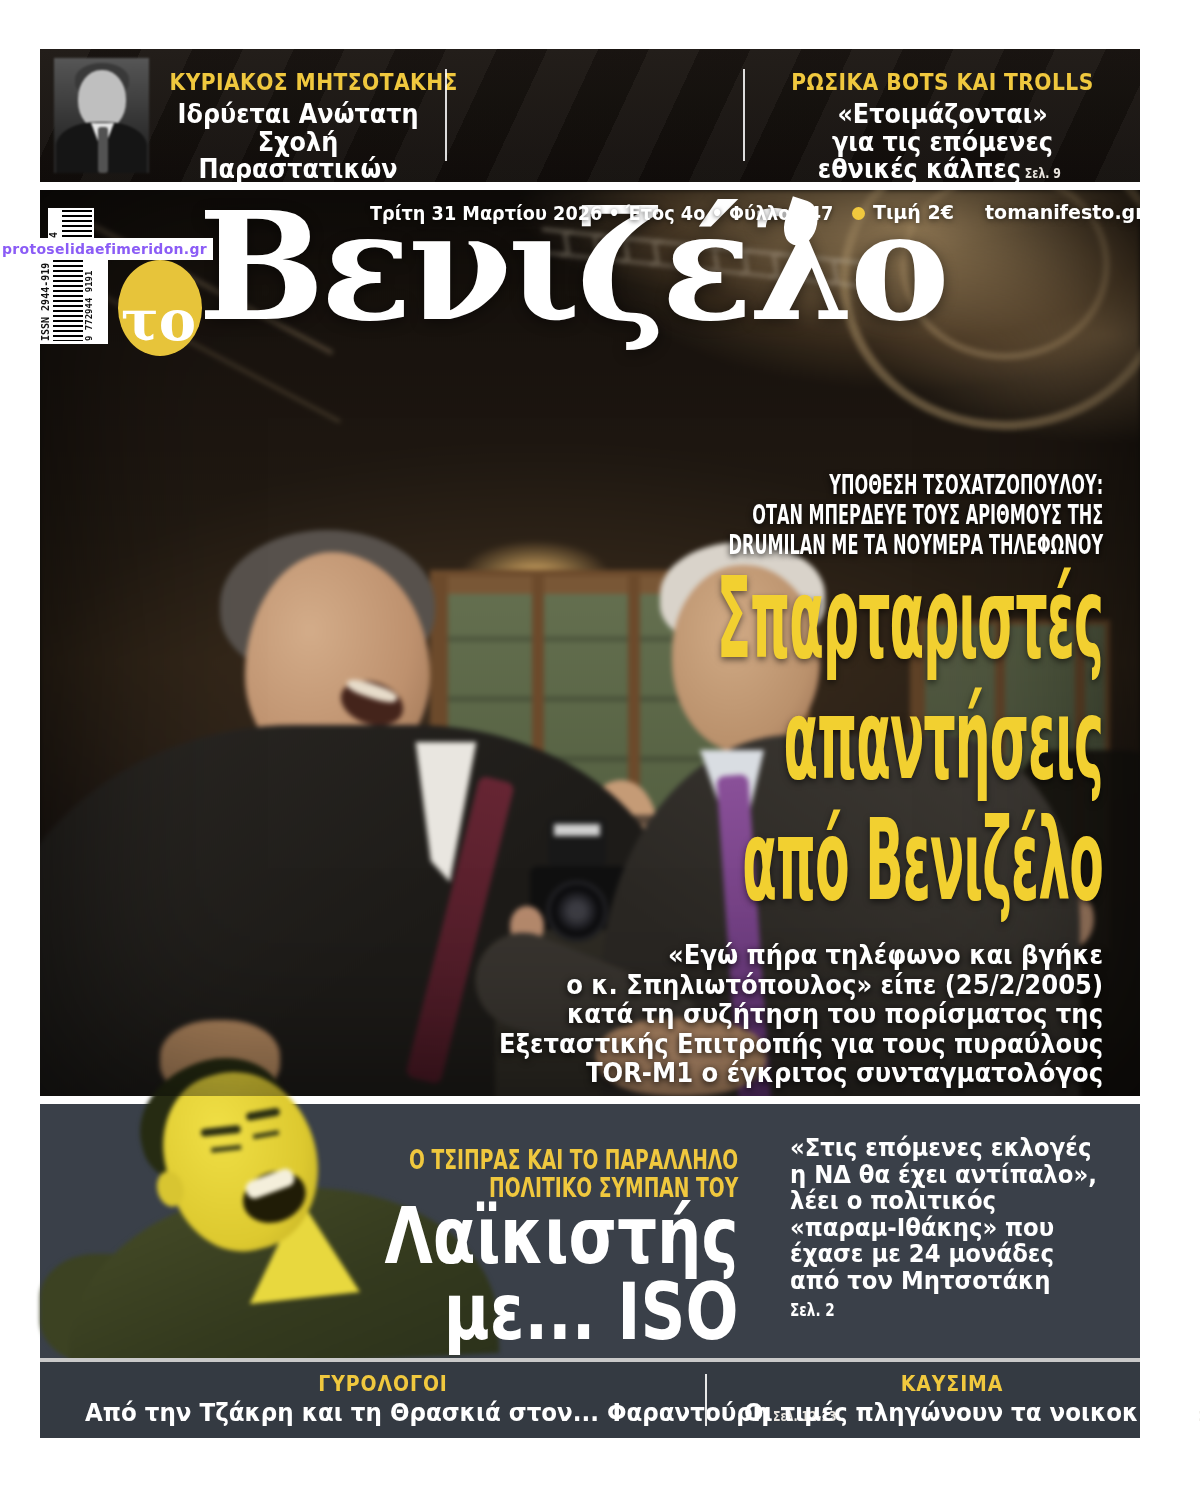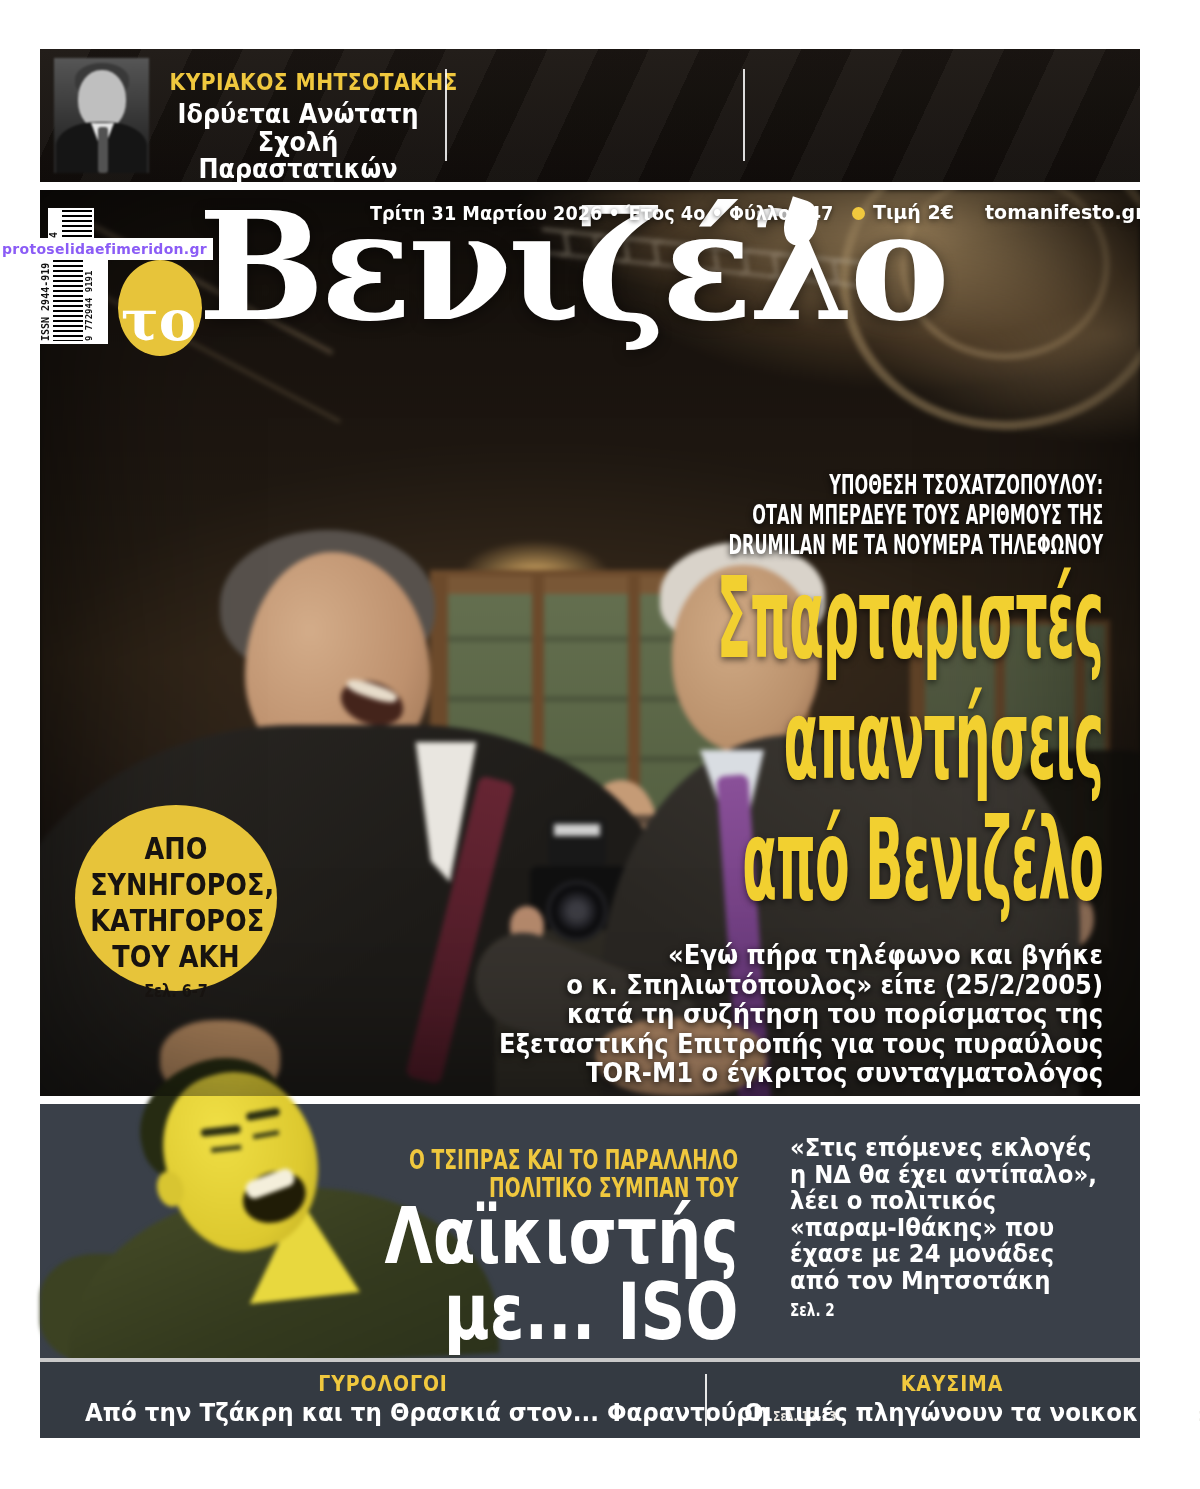--- a/index.html
+++ b/index.html
@@ -148,20 +148,30 @@
         <div class="top-title">
           <div>Ιδρύεται Ανώτατη</div>
           <div>Σχολή Παραστατικών</div>
           <div><span>Τεχνών</span><span class="pgref">Σελ. 10</span></div>
         </div>
       </div>
       <div class="vdiv" style="right:0;"></div>
     </div>
     <div class="topcell c2">
       <div class="vdiv" style="right:0;"></div>
+    </div>
+    <div class="topcell c3">
+      <div class="t-text3">
+        <div class="top-kicker">ΡΩΣΙΚΑ BOTS ΚΑΙ TROLLS</div>
+        <div class="top-title">
+          <div>«Ετοιμάζονται»</div>
+          <div>για τις επόμενες</div>
+          <div><span>εθνικές κάλπες</span><span class="pgref">Σελ. 9</span></div>
+        </div>
+      </div>
     </div>
   </div>
 
   <div class="hero">
     <div class="blurwrap">
       <div class="hero-base"></div>
       <div class="ring" style="left:800px;top:-60px;width:330px;height:300px;border:9px solid rgba(222,186,128,.38);"></div>
       <div class="ring" style="left:860px;top:-20px;width:210px;height:190px;border:7px solid rgba(222,186,128,.3);"></div>
       <div class="shape" style="left:500px;top:55px;width:330px;height:26px;background:repeating-linear-gradient(75deg, transparent 0 26px, rgba(225,210,185,.5) 26px 29px);border-top:3px solid rgba(225,210,185,.55);border-bottom:3px solid rgba(225,210,185,.45);transform:rotate(6deg);"></div>
       <div class="shape" style="left:10px;top:90px;width:300px;height:5px;background:rgba(190,160,120,.3);transform:rotate(28deg);"></div>
@@ -229,27 +239,20 @@
       <div>απαντήσεις</div>
       <div>από Βενιζέλο</div>
     </div>
     <div class="lead-standfirst">
       <div>«Εγώ πήρα τηλέφωνο και βγήκε</div>
       <div>ο κ. Σπηλιωτόπουλος» είπε (25/2/2005)</div>
       <div>κατά τη συζήτηση του πορίσματος της</div>
       <div>Εξεταστικής Επιτροπής για τους πυραύλους</div>
       <div>TOR-M1 ο έγκριτος συνταγματολόγος</div>
     </div>
-    <div class="badge">
-      <div class="badge-line">ΑΠΟ</div>
-      <div class="badge-line">ΣΥΝΗΓΟΡΟΣ,</div>
-      <div class="badge-line">ΚΑΤΗΓΟΡΟΣ</div>
-      <div class="badge-line">ΤΟΥ ΑΚΗ</div>
-      <div class="badge-page">Σελ. 6-7</div>
-    </div>
   </div>
 
   <div class="watermark">protoselidaefimeridon.gr</div>
 
   <div class="second">
     <div class="t-art">
       <div class="shape" style="left:0;top:150px;width:140px;height:110px;border-radius:40%;background:#3c4222;"></div>
       <div class="shape" style="left:25px;top:85px;width:430px;height:175px;border-radius:50% 46% 0 0 / 90% 80% 0 0;transform:rotate(-3deg);background:linear-gradient(160deg,#474d28,#343a1e 60%,#2c321b);"></div>
       <div class="shape" style="left:200px;top:95px;width:120px;height:150px;background:#e8d83e;clip-path:polygon(50% 0,100% 62%,8% 70%);"></div>
       <div class="t-head">

